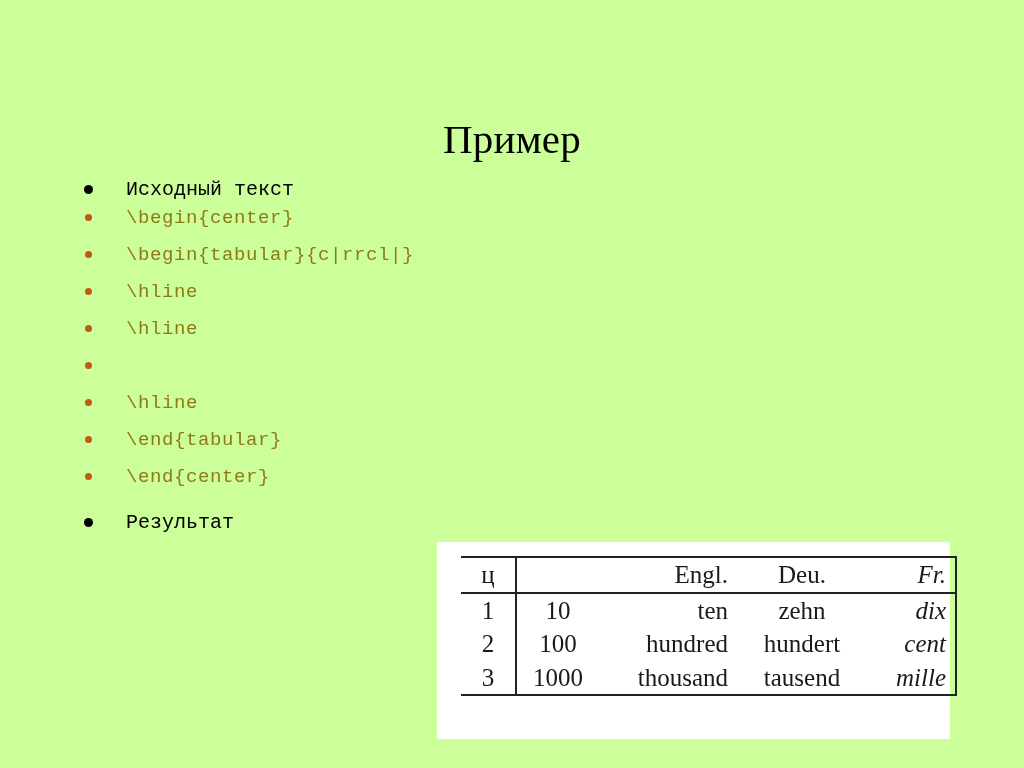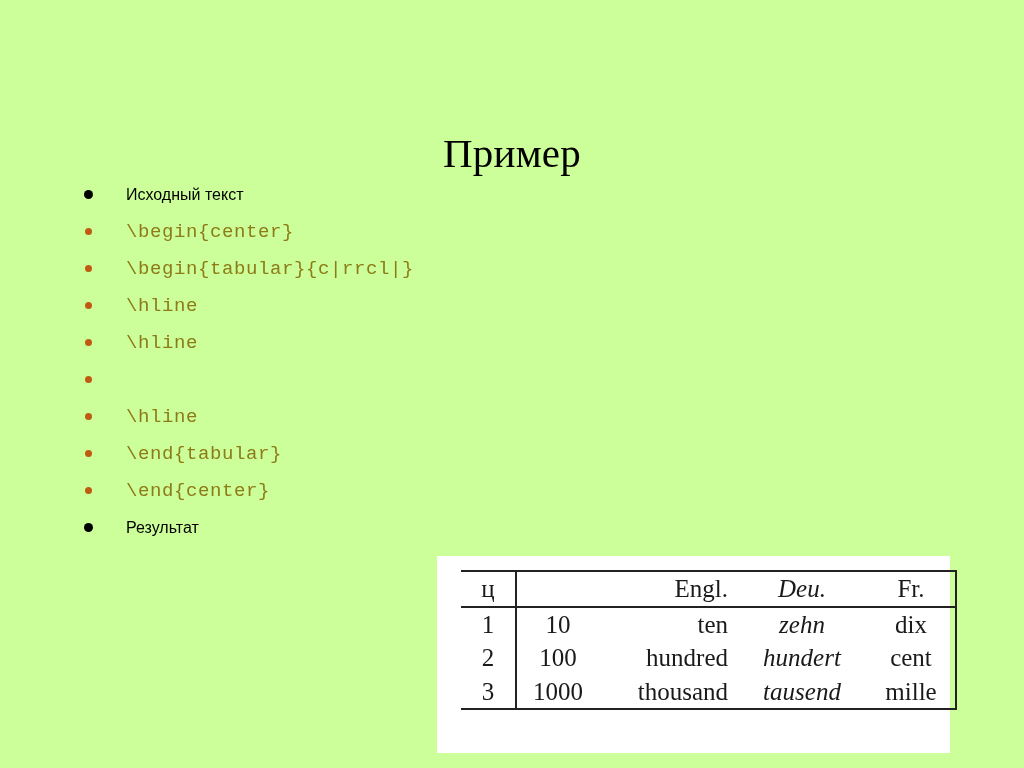--- a/index.html
+++ b/index.html
@@ -10,21 +10,21 @@
     width: 1024px;
     height: 768px;
     background: #ccff99;
     font-family: "Liberation Serif", serif;
     overflow: hidden;
     position: relative;
   }
 
   #slide {
     position: absolute;
-    left: 0; top: 18px;
+    left: 0; top: 4px;
     width: 1024px;
     height: 720px;
   }
 
   
   #slide-title {
     position: absolute;
     left: 0;
     top: 88px;
     width: 1024px;
@@ -78,24 +78,25 @@
     background: #c05a12;
     margin-left: 7px;
     margin-bottom: 3px;
   }
 
   .bullet-text {
     flex: 1 1 auto;
   }
 
   .row-head .bullet-text {
-    font-family: Liberation Sans, sans-serif;
-    font-size: 16px;
+    font-family: Liberation Mono, monospace;
+    font-size: 20px;
     color: #000000;
     line-height: 1.0;
+    margin-top: 8px;
   }
 
   .row-code .bullet-text {
     font-family: "Liberation Mono", monospace;
     font-size: 19px;
     color: #8d7a18;
     line-height: 1.0;
     white-space: pre;
     letter-spacing: 0.6px;
   }
@@ -123,22 +124,22 @@
   #result-table td {
     padding: 1px 9px;
     line-height: 1.26;
     white-space: nowrap;
   }
 
   
   #result-table td.c1 { text-align: center; border-right: 2px solid #222; min-width: 30px; padding-left: 12px; padding-right: 12px;}
   #result-table td.c2 { text-align: center;  min-width: 64px; }
   #result-table td.c3 { text-align: right;  min-width: 120px; }
-  #result-table td.c4 { text-align: center; min-width: 112px; font-style: italic; }
-  #result-table td.c5 { text-align: center;   min-width: 70px; border-right: 2px solid #222; }
+  #result-table td.c4 { text-align: center; min-width: 112px; }
+  #result-table td.c5 { text-align: right;   min-width: 70px; border-right: 2px solid #222; font-style: italic; }
 
   #result-table tr.hrule-top    td { border-top: 2px solid #222; }
   #result-table tr.hrule-mid    td { border-bottom: 2px solid #222; }
   #result-table tr.hrule-bottom td { border-bottom: 2px solid #222; }
 </style>
 </head>
 <body>
 
 <div id="slide">
 

